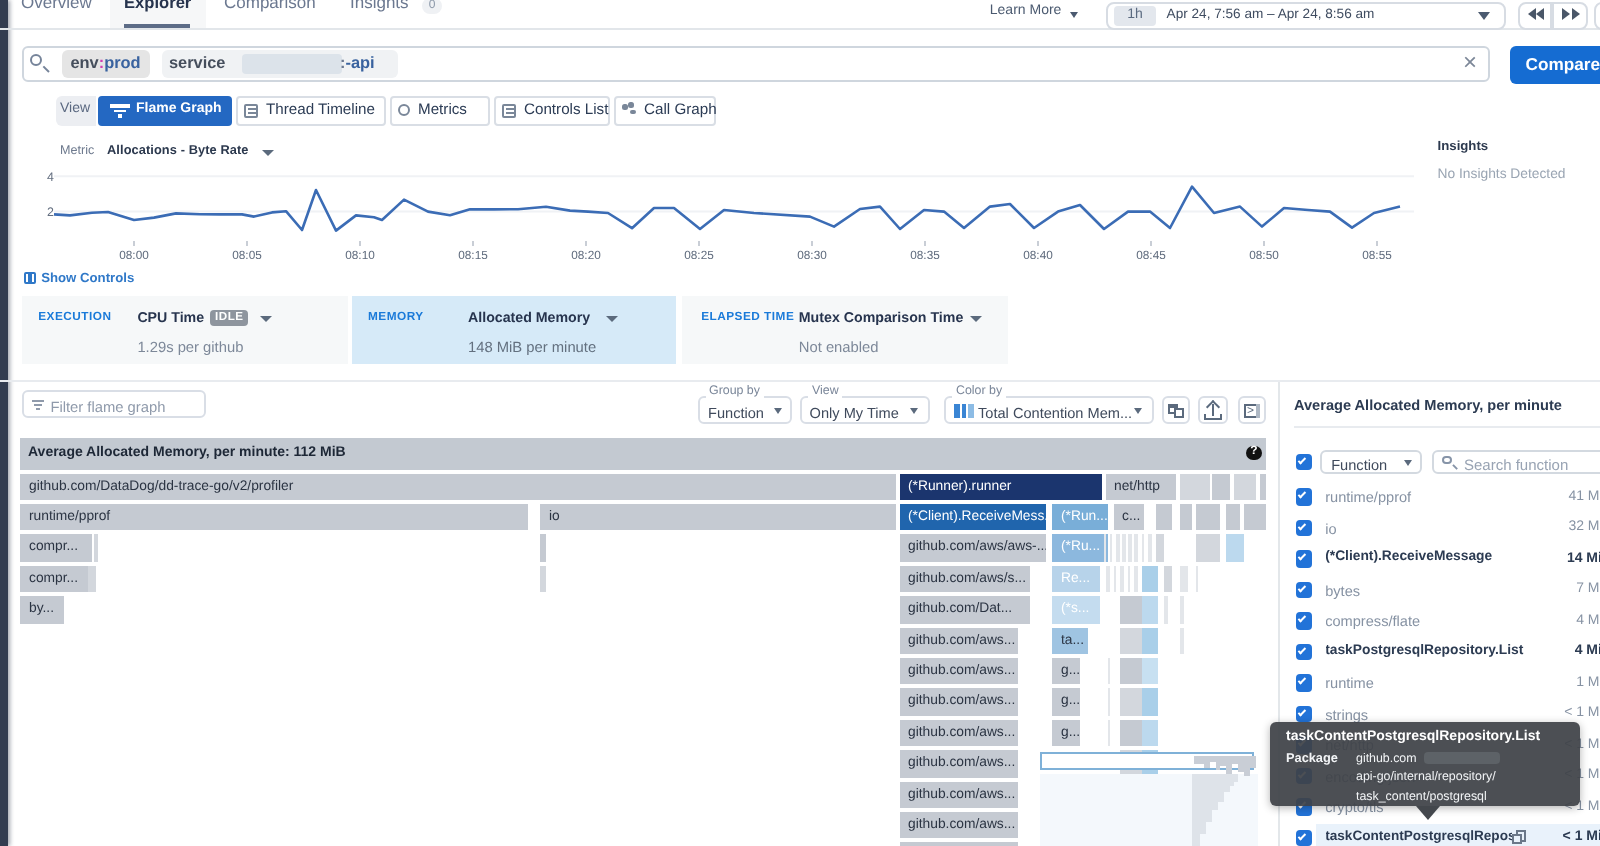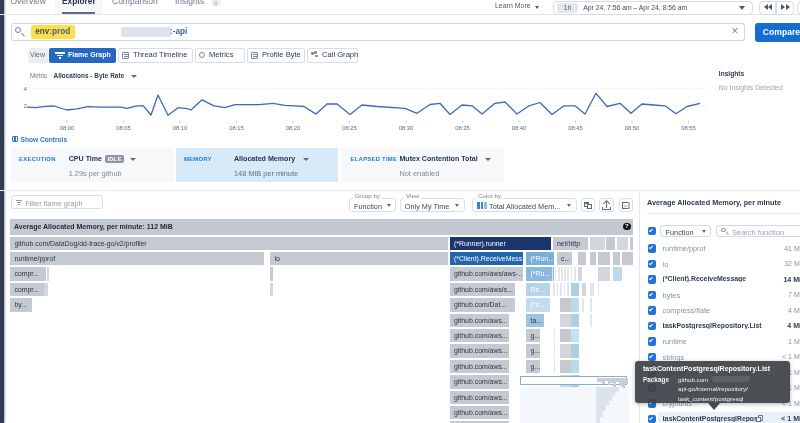--- a/index.html
+++ b/index.html
@@ -29,41 +29,42 @@
 <div style="position:absolute;left:768px;top:4.2px;width:0;height:0;border-top:3.4px solid transparent;border-bottom:3.4px solid transparent;border-right:4px solid #4a5768"></div>
 <div style="position:absolute;left:776.3px;top:0.5px;width:17.5px;height:14.5px;border:1px solid #d7dce3;border-radius:0 4px 4px 0"></div>
 <div style="position:absolute;left:781.3px;top:4.2px;width:0;height:0;border-top:3.4px solid transparent;border-bottom:3.4px solid transparent;border-left:4px solid #4a5768"></div>
 <div style="position:absolute;left:785.8px;top:4.2px;width:0;height:0;border-top:3.4px solid transparent;border-bottom:3.4px solid transparent;border-left:4px solid #4a5768"></div>
 <div style="position:absolute;left:797px;top:0.5px;width:15px;height:14.5px;border:1px solid #d7dce3;border-radius:4px"></div>
 <div style="position:absolute;left:799.5px;top:4px;width:6.5px;height:6.5px;border:1.2px solid #4a5768;border-radius:50%;border-left-color:transparent"></div>
 
 <div style="position:absolute;left:11px;top:22.7px;width:733.5px;height:18px;border:1px solid #cfd6de;border-radius:3px"></div>
 <div style="position:absolute;left:14.5px;top:26.5px;width:6.5px;height:6.5px;border:1.3px solid #76849a;border-radius:50%"></div>
 <div style="position:absolute;left:21px;top:33.6px;width:3.8px;height:1.3px;background:#76849a;transform:rotate(45deg)"></div>
-<div class="mono" style="position:absolute;left:31px;top:25.4px;width:43.5px;height:13.5px;background:#fde047;border-radius:3px;font-size:8.2px;line-height:13.5px;text-align:center;white-space:nowrap"><span style="color:#454e5c">env</span><span style="color:#cf3fb3">:</span><span style="color:#39629f">prod</span></div>
+<div class="mono" style="position:absolute;left:31px;top:25.4px;width:43.5px;height:13.5px;background:#e5e5e5;border-radius:3px;font-size:8.2px;line-height:13.5px;text-align:center;white-space:nowrap"><span style="color:#454e5c">env</span><span style="color:#cf3fb3">:</span><span style="color:#39629f">prod</span></div>
+<div class="mono" style="position:absolute;left:81px;top:25.4px;width:117.5px;height:13.5px;background:#f0f2f4;border-radius:3px;font-size:8.2px;line-height:13.5px;white-space:nowrap"><span style="color:#454e5c;padding-left:3.5px">service</span></div>
 <div style="position:absolute;left:120.5px;top:26.8px;width:50px;height:10.5px;background:#dce3ea;border-radius:2px"></div>
 <div class="mono" style="position:absolute;left:170px;top:25.4px;font-size:8.2px;line-height:13.5px;white-space:nowrap"><span style="color:#6b7890">:</span><span style="color:#39629f">-api</span></div>
 <div style="position:absolute;left:730px;top:26.5px;width:10px;height:10px;color:#7c8798;font-size:12px;line-height:9px;text-align:center">×</div>
 <div style="position:absolute;left:754.8px;top:22.7px;width:50px;height:19.4px;background:#156cd2;border-radius:3px;color:#fff;font-size:8.6px;font-weight:700;line-height:19.4px;padding-left:8px;white-space:nowrap">Compare T</div>
 
 <div style="position:absolute;left:27.5px;top:48px;width:20px;height:14.5px;background:#eceef2;border-radius:3px 0 0 3px;font-size:7px;color:#5a6880;text-align:center;line-height:14.5px">View</div>
 <div style="position:absolute;left:49px;top:48px;width:67px;height:14.5px;background:#2468c2;border-radius:2px;color:#fff;font-size:7px;font-weight:700;line-height:14.5px;padding-left:19px;white-space:nowrap">Flame Graph</div>
 <div style="position:absolute;left:55px;top:51.8px;width:10px;height:8px">
       <div style="position:absolute;left:0;top:0;width:9.5px;height:1.8px;background:#fff"></div>
       <div style="position:absolute;left:1.8px;top:2.8px;width:5.9px;height:1.8px;background:#fff"></div>
       <div style="position:absolute;left:3.8px;top:5.6px;width:1.9px;height:1.8px;background:#fff"></div>
     </div>
 <div style="position:absolute;left:118px;top:48px;width:75px;height:14.5px;background:#fff;border:1px solid #d9dee5;border-radius:2px;color:#2c3c55;font-size:7.6px;line-height:12.5px;padding-left:14px;white-space:nowrap;overflow:hidden">Thread Timeline</div>
 <div style="position:absolute;left:122px;top:51.5px;width:7px;height:7px;border:1px solid #7a8799;border-radius:1px;">
       <div style="position:absolute;left:1px;top:1.5px;width:4.5px;height:1px;background:#7a8799"></div>
       <div style="position:absolute;left:1px;top:3.5px;width:4.5px;height:1px;background:#7a8799"></div>
     </div>
 <div style="position:absolute;left:195px;top:48px;width:50px;height:14.5px;background:#fff;border:1px solid #d9dee5;border-radius:2px;color:#2c3c55;font-size:7.6px;line-height:12.5px;padding-left:13px;white-space:nowrap">Metrics</div>
 <div style="position:absolute;left:199px;top:51.5px;width:6px;height:6px;border:1px solid #7a8799;border-radius:50%"></div>
-<div style="position:absolute;left:247px;top:48px;width:58px;height:14.5px;background:#fff;border:1px solid #d9dee5;border-radius:2px;color:#2c3c55;font-size:7.6px;line-height:12.5px;padding-left:14px;white-space:nowrap">Profile Byte</div>
+<div style="position:absolute;left:247px;top:48px;width:58px;height:14.5px;background:#fff;border:1px solid #d9dee5;border-radius:2px;color:#2c3c55;font-size:7.6px;line-height:12.5px;padding-left:14px;white-space:nowrap">Controls List</div>
 <div style="position:absolute;left:251px;top:51.5px;width:7px;height:7px;border:1px solid #7a8799;border-radius:1px;">
       <div style="position:absolute;left:1px;top:1.5px;width:4.5px;height:1px;background:#7a8799"></div>
       <div style="position:absolute;left:1px;top:3.5px;width:4.5px;height:1px;background:#7a8799"></div>
     </div>
 <div style="position:absolute;left:307px;top:48px;width:51px;height:14.5px;background:#fff;border:1px solid #d9dee5;border-radius:2px;color:#2c3c55;font-size:7.6px;line-height:12.5px;padding-left:14px;white-space:nowrap">Call Graph</div>
 <div style="position:absolute;left:311px;top:52px;width:2.5px;height:2.5px;background:#7a8799;border-radius:50%"></div>
 <div style="position:absolute;left:315px;top:54.5px;width:2.5px;height:2.5px;background:#7a8799;border-radius:50%"></div>
 <div style="position:absolute;left:314px;top:51px;width:2.5px;height:2.5px;background:#7a8799;border-radius:50%"></div>
 
 <div style="position:absolute;left:30px;top:72px;font-size:6.3px;color:#6e7a8e">Metric</div>
@@ -115,21 +116,21 @@
 <div style="position:absolute;left:19.1px;top:155.8px;font-size:5.9px;font-weight:700;color:#1a7ad9;letter-spacing:0.25px">EXECUTION</div>
 <div style="position:absolute;left:68.7px;top:154.5px;font-size:7.1px;font-weight:700;color:#27344e;white-space:nowrap">CPU Time</div>
 <div style="position:absolute;left:105.4px;top:155.1px;width:18.5px;height:8.3px;background:#8e959e;border-radius:2px;color:#fff;font-size:5.8px;font-weight:700;text-align:center;line-height:8.3px;letter-spacing:0.3px">IDLE</div>
 <div style="position:absolute;left:129.5px;top:157.5px;width:0;height:0;border-left:3px solid transparent;border-right:3px solid transparent;border-top:3.8px solid #5b6a7d"></div>
 <div style="position:absolute;left:68.7px;top:169px;font-size:7.4px;color:#7d8899;white-space:nowrap">1.29s per github</div>
 <div style="position:absolute;left:184px;top:155.8px;font-size:5.9px;font-weight:700;color:#1a7ad9;letter-spacing:0.25px">MEMORY</div>
 <div style="position:absolute;left:234px;top:154.5px;font-size:7.1px;font-weight:700;color:#27344e;white-space:nowrap">Allocated Memory</div>
 <div style="position:absolute;left:303px;top:157.5px;width:0;height:0;border-left:3px solid transparent;border-right:3px solid transparent;border-top:3.8px solid #5b6a7d"></div>
 <div style="position:absolute;left:234px;top:169px;font-size:7.4px;color:#63707f;white-space:nowrap">148 MiB per minute</div>
 <div style="position:absolute;left:350.6px;top:155.8px;font-size:5.9px;font-weight:700;color:#1a7ad9;letter-spacing:0.25px">ELAPSED TIME</div>
-<div style="position:absolute;left:399.4px;top:154.5px;font-size:7.1px;font-weight:700;color:#27344e;white-space:nowrap">Mutex Contention Total</div>
+<div style="position:absolute;left:399.4px;top:154.5px;font-size:7.1px;font-weight:700;color:#27344e;white-space:nowrap">Mutex Comparison Time</div>
 <div style="position:absolute;left:485px;top:157.5px;width:0;height:0;border-left:3px solid transparent;border-right:3px solid transparent;border-top:3.8px solid #5b6a7d"></div>
 <div style="position:absolute;left:399.4px;top:169px;font-size:7.4px;color:#7d8899;white-space:nowrap">Not enabled</div>
 
 <div style="position:absolute;left:0;top:190px;width:800px;height:1px;background:#e8ebef"></div>
 <div style="position:absolute;left:638.5px;top:191px;width:1px;height:232px;background:#e3e7ea"></div>
 
 <div style="position:absolute;left:11px;top:195px;width:92px;height:14.2px;border:1px solid #d9dee6;border-radius:3px"></div>
 <div style="position:absolute;left:16px;top:200px;width:6px;height:1px;background:#8f9aab"></div>
 <div style="position:absolute;left:17px;top:202px;width:4px;height:1px;background:#8f9aab"></div>
 <div style="position:absolute;left:18px;top:204px;width:2px;height:1px;background:#8f9aab"></div>
@@ -141,21 +142,21 @@
 <div style="position:absolute;left:386.5px;top:204px;width:0;height:0;border-left:2.8px solid transparent;border-right:2.8px solid transparent;border-top:3.5999999999999996px solid #5b6a7d"></div>
 <div style="position:absolute;left:400.4px;top:197.6px;width:64.8px;height:14.9px;border:1px solid #d9dee6;border-radius:3px"></div>
 <div style="position:absolute;left:404px;top:192.2px;font-size:6.2px;color:#7a8699;background:#fff;padding:0 2px">View</div>
 <div style="position:absolute;left:404.8px;top:202px;font-size:7.3px;color:#3f4a5c;white-space:nowrap">Only My Time</div>
 <div style="position:absolute;left:455px;top:204px;width:0;height:0;border-left:2.8px solid transparent;border-right:2.8px solid transparent;border-top:3.5999999999999996px solid #5b6a7d"></div>
 <div style="position:absolute;left:472.2px;top:197.6px;width:104.8px;height:14.9px;border:1px solid #d9dee6;border-radius:3px"></div>
 <div style="position:absolute;left:476px;top:192.2px;font-size:6.2px;color:#7a8699;background:#fff;padding:0 2px">Color by</div>
 <div style="position:absolute;left:477px;top:202px;width:2.8px;height:7px;background:#3a85d4"></div>
 <div style="position:absolute;left:480.6px;top:202px;width:2.8px;height:7px;background:#3a85d4"></div>
 <div style="position:absolute;left:484.2px;top:202px;width:2.8px;height:7px;background:#8dbce5"></div>
-<div style="position:absolute;left:489px;top:202px;font-size:7.3px;color:#3f4a5c;white-space:nowrap">Total Allocated Mem...</div>
+<div style="position:absolute;left:489px;top:202px;font-size:7.3px;color:#3f4a5c;white-space:nowrap">Total Contention Mem...</div>
 <div style="position:absolute;left:567px;top:204px;width:0;height:0;border-left:2.8px solid transparent;border-right:2.8px solid transparent;border-top:3.5999999999999996px solid #5b6a7d"></div>
 <div style="position:absolute;left:580.5px;top:198.1px;width:14.3px;height:14.2px;border:1px solid #d9dee6;border-radius:3px"></div>
 <div style="position:absolute;left:584px;top:201.5px;width:5px;height:5px;border:1px solid #5b6a7d"></div>
 <div style="position:absolute;left:585px;top:203px;width:3px;height:1px;background:#5b6a7d"></div>
 <div style="position:absolute;left:586.5px;top:204px;width:5px;height:5px;border:1px solid #5b6a7d;background:#fff"></div>
 <div style="position:absolute;left:598.9px;top:198.1px;width:15.5px;height:14.2px;border:1px solid #d9dee6;border-radius:3px"></div>
 <div style="position:absolute;left:604px;top:201px;width:5px;height:5px;border-left:1px solid #5b6a7d;border-top:1px solid #5b6a7d;transform:rotate(45deg)"></div>
 <div style="position:absolute;left:606px;top:202px;width:1.2px;height:6px;background:#5b6a7d"></div>
 <div style="position:absolute;left:602px;top:207px;width:9px;height:2.5px;border:1px solid #5b6a7d;border-top:none"></div>
 <div style="position:absolute;left:618.5px;top:198.1px;width:14.9px;height:14.2px;border:1px solid #d9dee6;border-radius:3px"></div>

